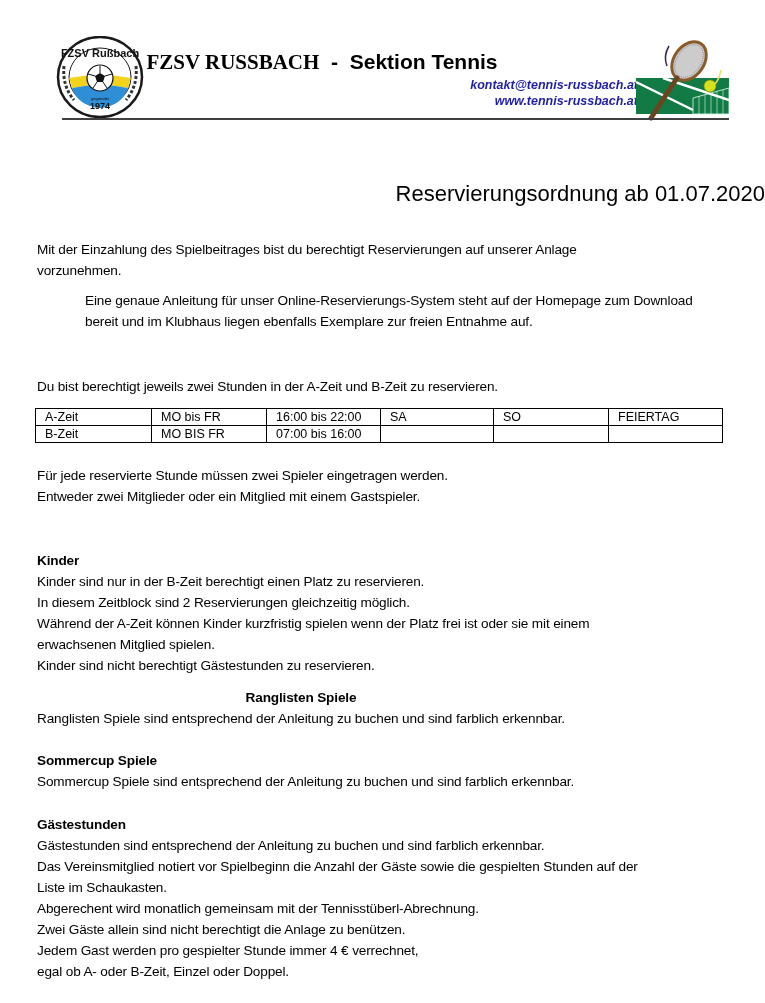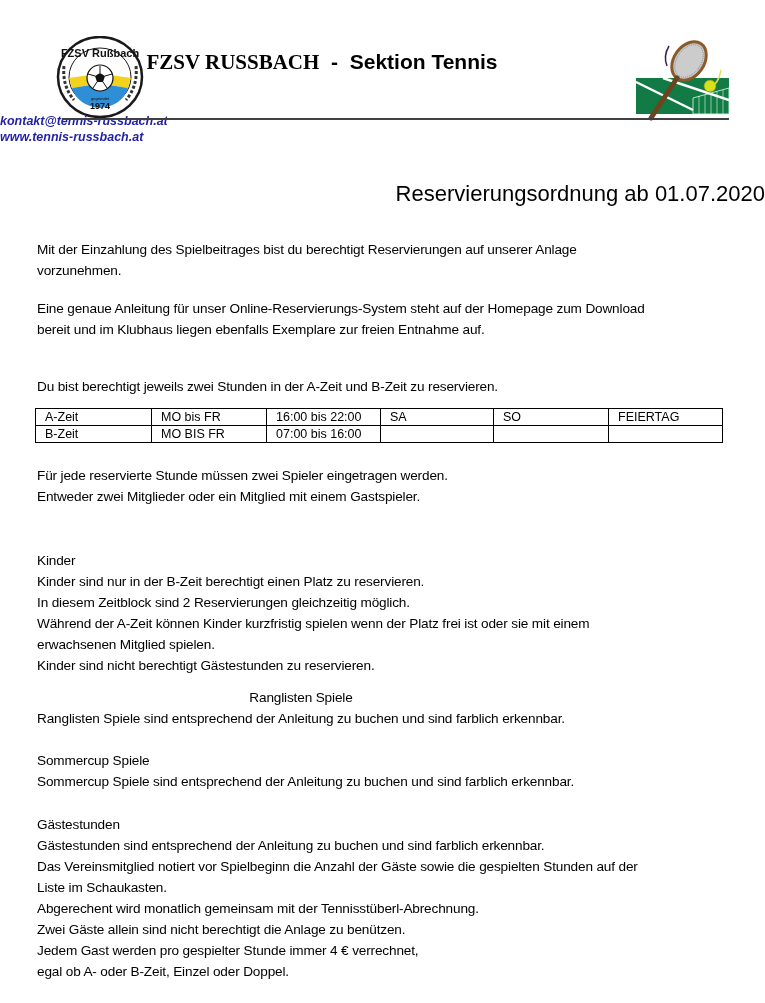--- a/index.html
+++ b/index.html
@@ -6,33 +6,33 @@
     body { width: 765px; height: 1003px; position: relative; overflow: hidden;
            font-family: "Liberation Sans", sans-serif; color: #000; }
 
     
     .logo-left { position: absolute; left: 56px; top: 36px; width: 88px; height: 82px; }
     .logo-right { position: absolute; left: 633px; top: 38px; width: 96px; height: 86px; }
     .club-title { position: absolute; left: 0; width: 644px; top: 50px; text-align: center;
                   font-size: 21px; font-weight: bold; white-space: pre; }
     .club-title .serif { font-family: "Liberation Serif", serif; }
     .club-title .sans { font-family: "Liberation Sans", sans-serif; }
-    .contact { position: absolute; left: 0; width: 638px; text-align: left;
+    .contact { position: absolute; left: 0; width: 638px; text-align: right;
                font-family: "Liberation Sans", sans-serif; font-style: italic; font-weight: bold;
-               font-size: 12.5px; color: #1f1fa8; margin-top: 36px; }
+               font-size: 12.5px; color: #1f1fa8; }
     .contact.email { top: 78px; }
     .contact.web { top: 94px; }
     .header-rule { position: absolute; left: 62px; top: 118px; width: 667px; height: 2px; background: #404040; }
 
     
     .doc-title { position: absolute; left: 0; width: 765px; top: 181px; text-align: right;
                  font-family: "Liberation Sans", sans-serif; font-size: 22px; }
     .p { position: absolute; left: 37px; font-size: 13.6px; line-height: 21px;
          font-family: "Liberation Sans", sans-serif; white-space: nowrap; letter-spacing: -0.15px; }
-    .h { font-weight: normal; }
+    .h { font-weight: bold; }
 
     
     .sched { position: absolute; left: 35px; top: 408px; border-collapse: collapse;
              font-size: 12.5px; font-family: "Liberation Sans", sans-serif; border-radius: 7px; }
     .sched td { border: 1px solid #000; height: 16px; padding: 0 0 0 9px; vertical-align: middle; }
     .c1 { width: 106px; } .c2 { width: 105px; } .c3 { width: 104px; }
     .c4 { width: 103px; } .c5 { width: 105px; } .c6 { width: 104px; }
   </style>
 </head>
 <body>
@@ -75,21 +75,21 @@
 
 <div class="header-rule"></div>
 
 <div class="doc-title">Reservierungsordnung ab 01.07.2020</div>
 
 <div class="p" style="top:239px;">
   <div>Mit der Einzahlung des Spielbeitrages bist du berechtigt Reservierungen auf unserer Anlage</div>
   <div>vorzunehmen.</div>
 </div>
 
-<div class="p" style="top:298px;">
+<div class="p" style="top:290px;margin-left:48px;">
   <div>Eine genaue Anleitung für unser Online-Reservierungs-System steht auf der Homepage zum Download</div>
   <div>bereit und im Klubhaus liegen ebenfalls Exemplare zur freien Entnahme auf.</div>
 </div>
 
 <div class="p" style="top:376px;">Du bist berechtigt jeweils zwei Stunden in der A-Zeit und B-Zeit zu reservieren.</div>
 
 <table class="sched">
   <tbody>
       <tr>
     <td class="c1">A-Zeit</td>

